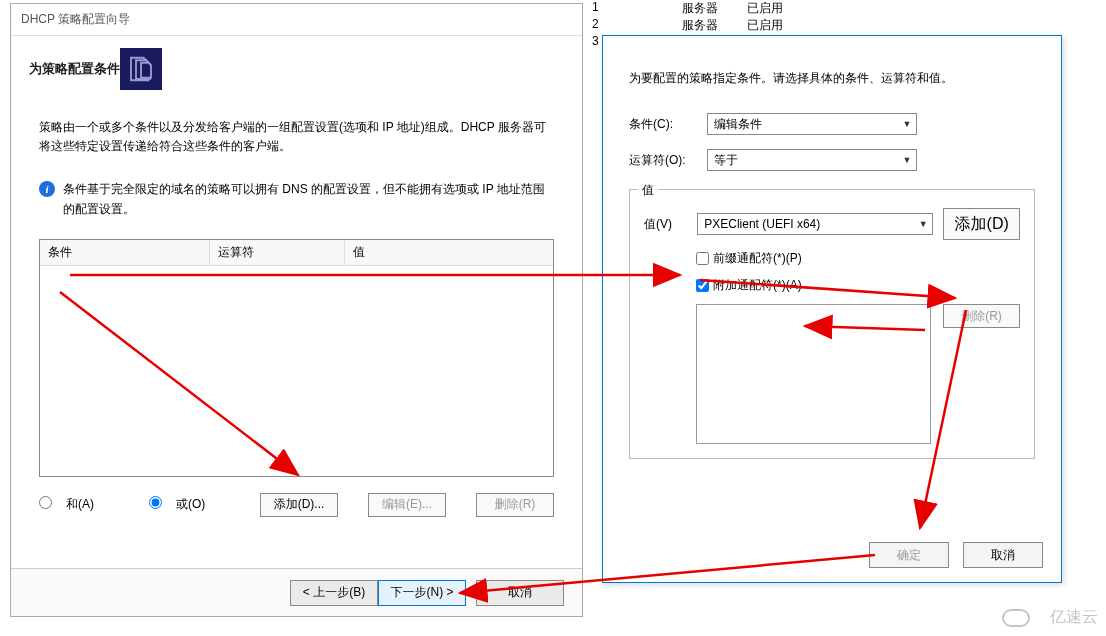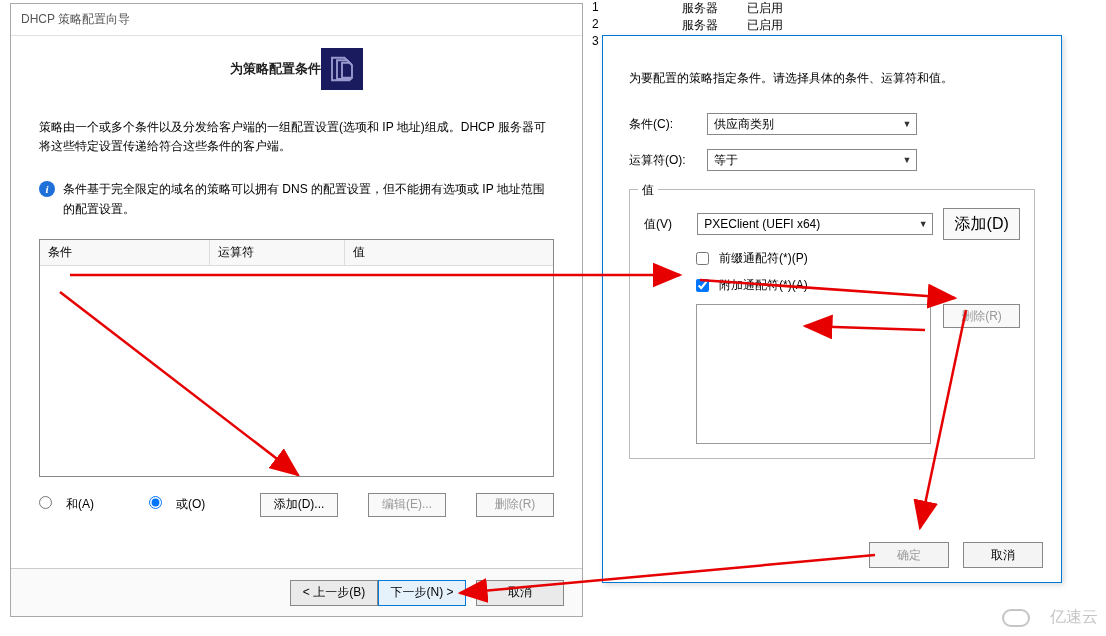--- a/index.html
+++ b/index.html
@@ -37,21 +37,21 @@
     .wizard-title {
       padding: 7px 10px;
       color: #555;
       font-size: 12px;
       background: #fff;
       border-bottom: 1px solid #e0e0e0;
     }
     .wizard-header {
       display: flex;
       align-items: center;
-      justify-content: center;
+      justify-content: flex-start;
       padding: 12px 18px 10px 18px;
     }
     .wizard-header-text {
       font-weight: bold;
       font-size: 13px;
       color: #222;
     }
     .header-icon {
       width: 42px;
       height: 42px;
@@ -245,21 +245,21 @@
       height: 32px;
       border: 1px solid #888;
       background: #f9f9f9;
       font-size: 16px;
       font-family: inherit;
       cursor: pointer;
     }
     .check-row {
       display: flex;
       align-items: center;
-      gap: 10px;
+      gap: 4px;
       margin-top: 10px;
       margin-left: 52px;
     }
     .check-row input { margin: 0; }
     .list-row {
       display: flex;
       gap: 12px;
       margin-top: 10px;
       margin-left: 52px;
     }
@@ -388,21 +388,21 @@
     <button class="footer-btn">取消</button>
   </div>
 </div>
 
 <div class="dialog">
   <div class="dlg-body">
     <div class="dlg-instr">为要配置的策略指定条件。请选择具体的条件、运算符和值。</div>
     <div class="form-row">
       <div class="form-label">条件(C):</div>
       <div class="form-select">
-        <span>供应商类别</span>
+        <span>编辑条件</span>
         <span class="sel-arrow">▼</span>
       </div>
     </div>
     <div class="form-row">
       <div class="form-label">运算符(O):</div>
       <div class="form-select">
         <span>等于</span>
         <span class="sel-arrow">▼</span>
       </div>
     </div>

